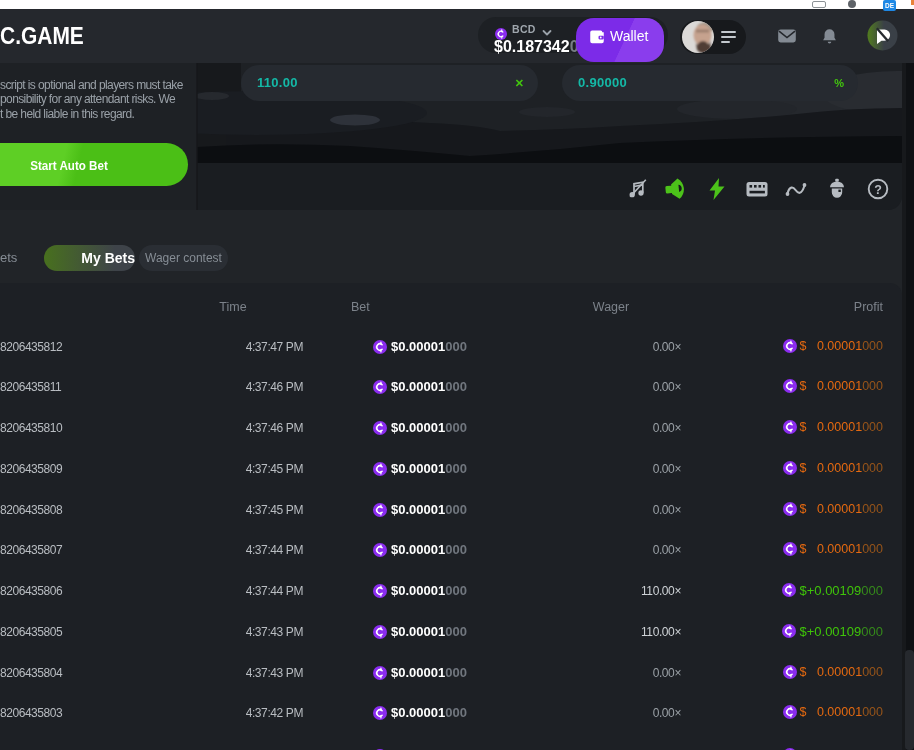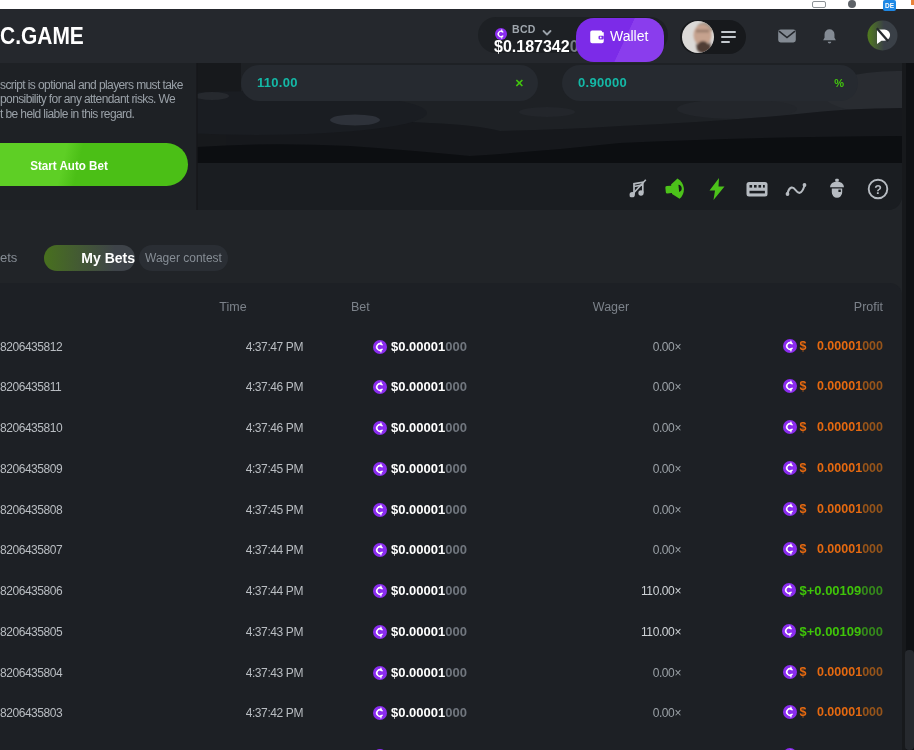--- a/index.html
+++ b/index.html
@@ -43,21 +43,21 @@
 .cid{position:absolute;left:0;top:13px;font-size:12px;color:#b9bdc2;letter-spacing:-.45px}
 .ctime{position:absolute;left:163px;top:13px;width:140px;text-align:right;font-size:12px;color:#b9bdc2;letter-spacing:-.4px}
 .cbet{position:absolute;left:373px;top:11px;display:flex;align-items:flex-end;height:16px}
 .cbet .coin{margin-right:4px}
 .cbet b{font-size:13px;color:#fff;white-space:nowrap}
 .cbet i{font-style:normal;font-weight:bold;font-size:13px;color:#70767e}
 .cpay{position:absolute;left:541px;top:13px;width:140px;text-align:right;font-size:12px;color:#9aa0a6;letter-spacing:-.4px}
 .cpay.win{color:#ced2d6}
 .cprofit{position:absolute;right:19px;top:11px;height:16px;display:flex;align-items:center;white-space:nowrap}
 .cprofit .coin{margin-right:3px}
-.cprofit .pv,.cprofit .pd{font-size:12.5px;font-weight:bold}
+.cprofit .pv,.cprofit .pd{font-size:12.5px;font-weight:normal}
 .loss .pv{color:#e56910}.loss .pd{color:#96541a}
 .win .pv{color:#3fc409;font-size:13px}.win .pd{color:#35891b;font-size:13px}
 #scroll{left:902px;top:63px;width:12px;height:687px;background:#17191c}
 #scrolldark{left:906px;top:63px;width:8px;height:687px;background:#0f1114}
 #thumb{left:905px;top:650px;width:9px;height:100px;background:#26292e;border-radius:4px}
 #greendash{left:905px;top:56px;width:9px;height:4px;background:#3dc40a}
 </style></head><body>
 <div class="a" id="module">
   <div id="canvas">
     <svg width="705" height="100" viewBox="0 0 705 100" preserveAspectRatio="none">

